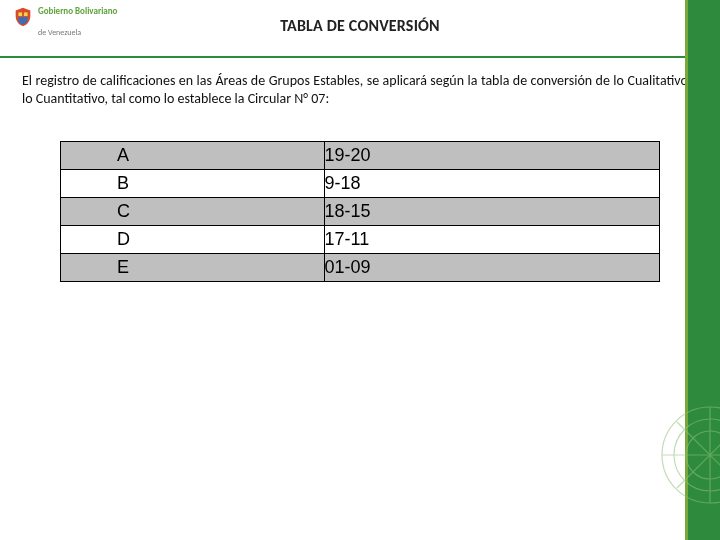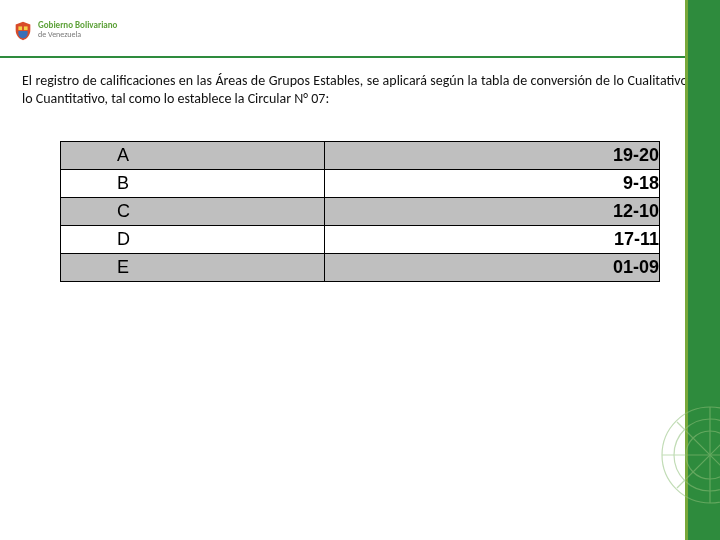--- a/index.html
+++ b/index.html
@@ -36,29 +36,29 @@
     .header {
       position: relative;
       padding: 8px 10px 0 10px;
       height: 46px;
     }
     .logo-wrap {
       display: flex;
       align-items: flex-start;
       gap: 4px;
       position: absolute;
-      left: 12px; top: 20px;
+      left: 12px; top: 6px;
     }
     .shield {
       width: 22px; height: 22px;
     }
     .logo-text { line-height: 1; }
     .logo-text .l1 { color: #5ea23a; font-size: 9px; font-weight: 700; }
     .logo-text .l1 b { color: #5ea23a; font-weight: 800; }
-    .logo-text .l2 { color: #777; font-size: 8px; margin-top: 1px; }
+    .logo-text .l2 { color: #777; font-size: 8px; margin-top: 13px; }
     .title {
       text-align: center;
       font-weight: 700;
       font-size: 16px;
       color: #222;
       padding-top: 8px;
       letter-spacing: 0.2px;
     }
     .rule {
       margin-top: 10px;
@@ -86,22 +86,21 @@
       border: 1.5px solid #000;
       font-size: 18px;
       padding: 3px 0 3px 0;
       font-family: Arial, sans-serif;
     }
     table.conv td.grade {
       padding-left: 56px;
       font-weight: 400;
     }
     table.conv td.range {
-      text-align: right;
-      font-weight: bold;
+      text-align: left;
     }
     tr.shade td { background: #bfbfbf; }
   </style>
 </head>
 <body>
 
 <div class="side-stripe"></div>
 <div class="side-deco">
   <svg width="80" height="120" viewBox="0 0 80 120">
     <g stroke="#8fbf7a" stroke-width="1.2" fill="none">
@@ -127,20 +126,21 @@
       </svg>
     </span>
     <div class="logo-text">
       <div class="l1">
         <span>Gobierno</span>
         <b>Bolivariano</b>
       </div>
       <div class="l2">de Venezuela</div>
     </div>
   </div>
+  <div class="title">TABLA DE CONVERSIÓN</div>
 </div>
 <div class="rule"></div>
 
 <div class="body-text">El registro de calificaciones en las Áreas de Grupos Estables, se aplicará según la tabla de conversión de lo Cualitativo a lo Cuantitativo, tal como lo establece la Circular N° 07:</div>
 
 <div class="tbl-wrap">
   <table class="conv">
     <colgroup>
         <col class="left">
         <col class="right">
@@ -149,21 +149,21 @@
         <tr class="shade">
           <td class="grade">A</td>
           <td class="range">19-20</td>
         </tr>
         <tr>
           <td class="grade">B</td>
           <td class="range">9-18</td>
         </tr>
         <tr class="shade">
           <td class="grade">C</td>
-          <td class="range">12-10</td>
+          <td class="range">18-15</td>
         </tr>
         <tr>
           <td class="grade">D</td>
           <td class="range">17-11</td>
         </tr>
         <tr class="shade">
           <td class="grade">E</td>
           <td class="range">01-09</td>
         </tr>
       </tbody>

